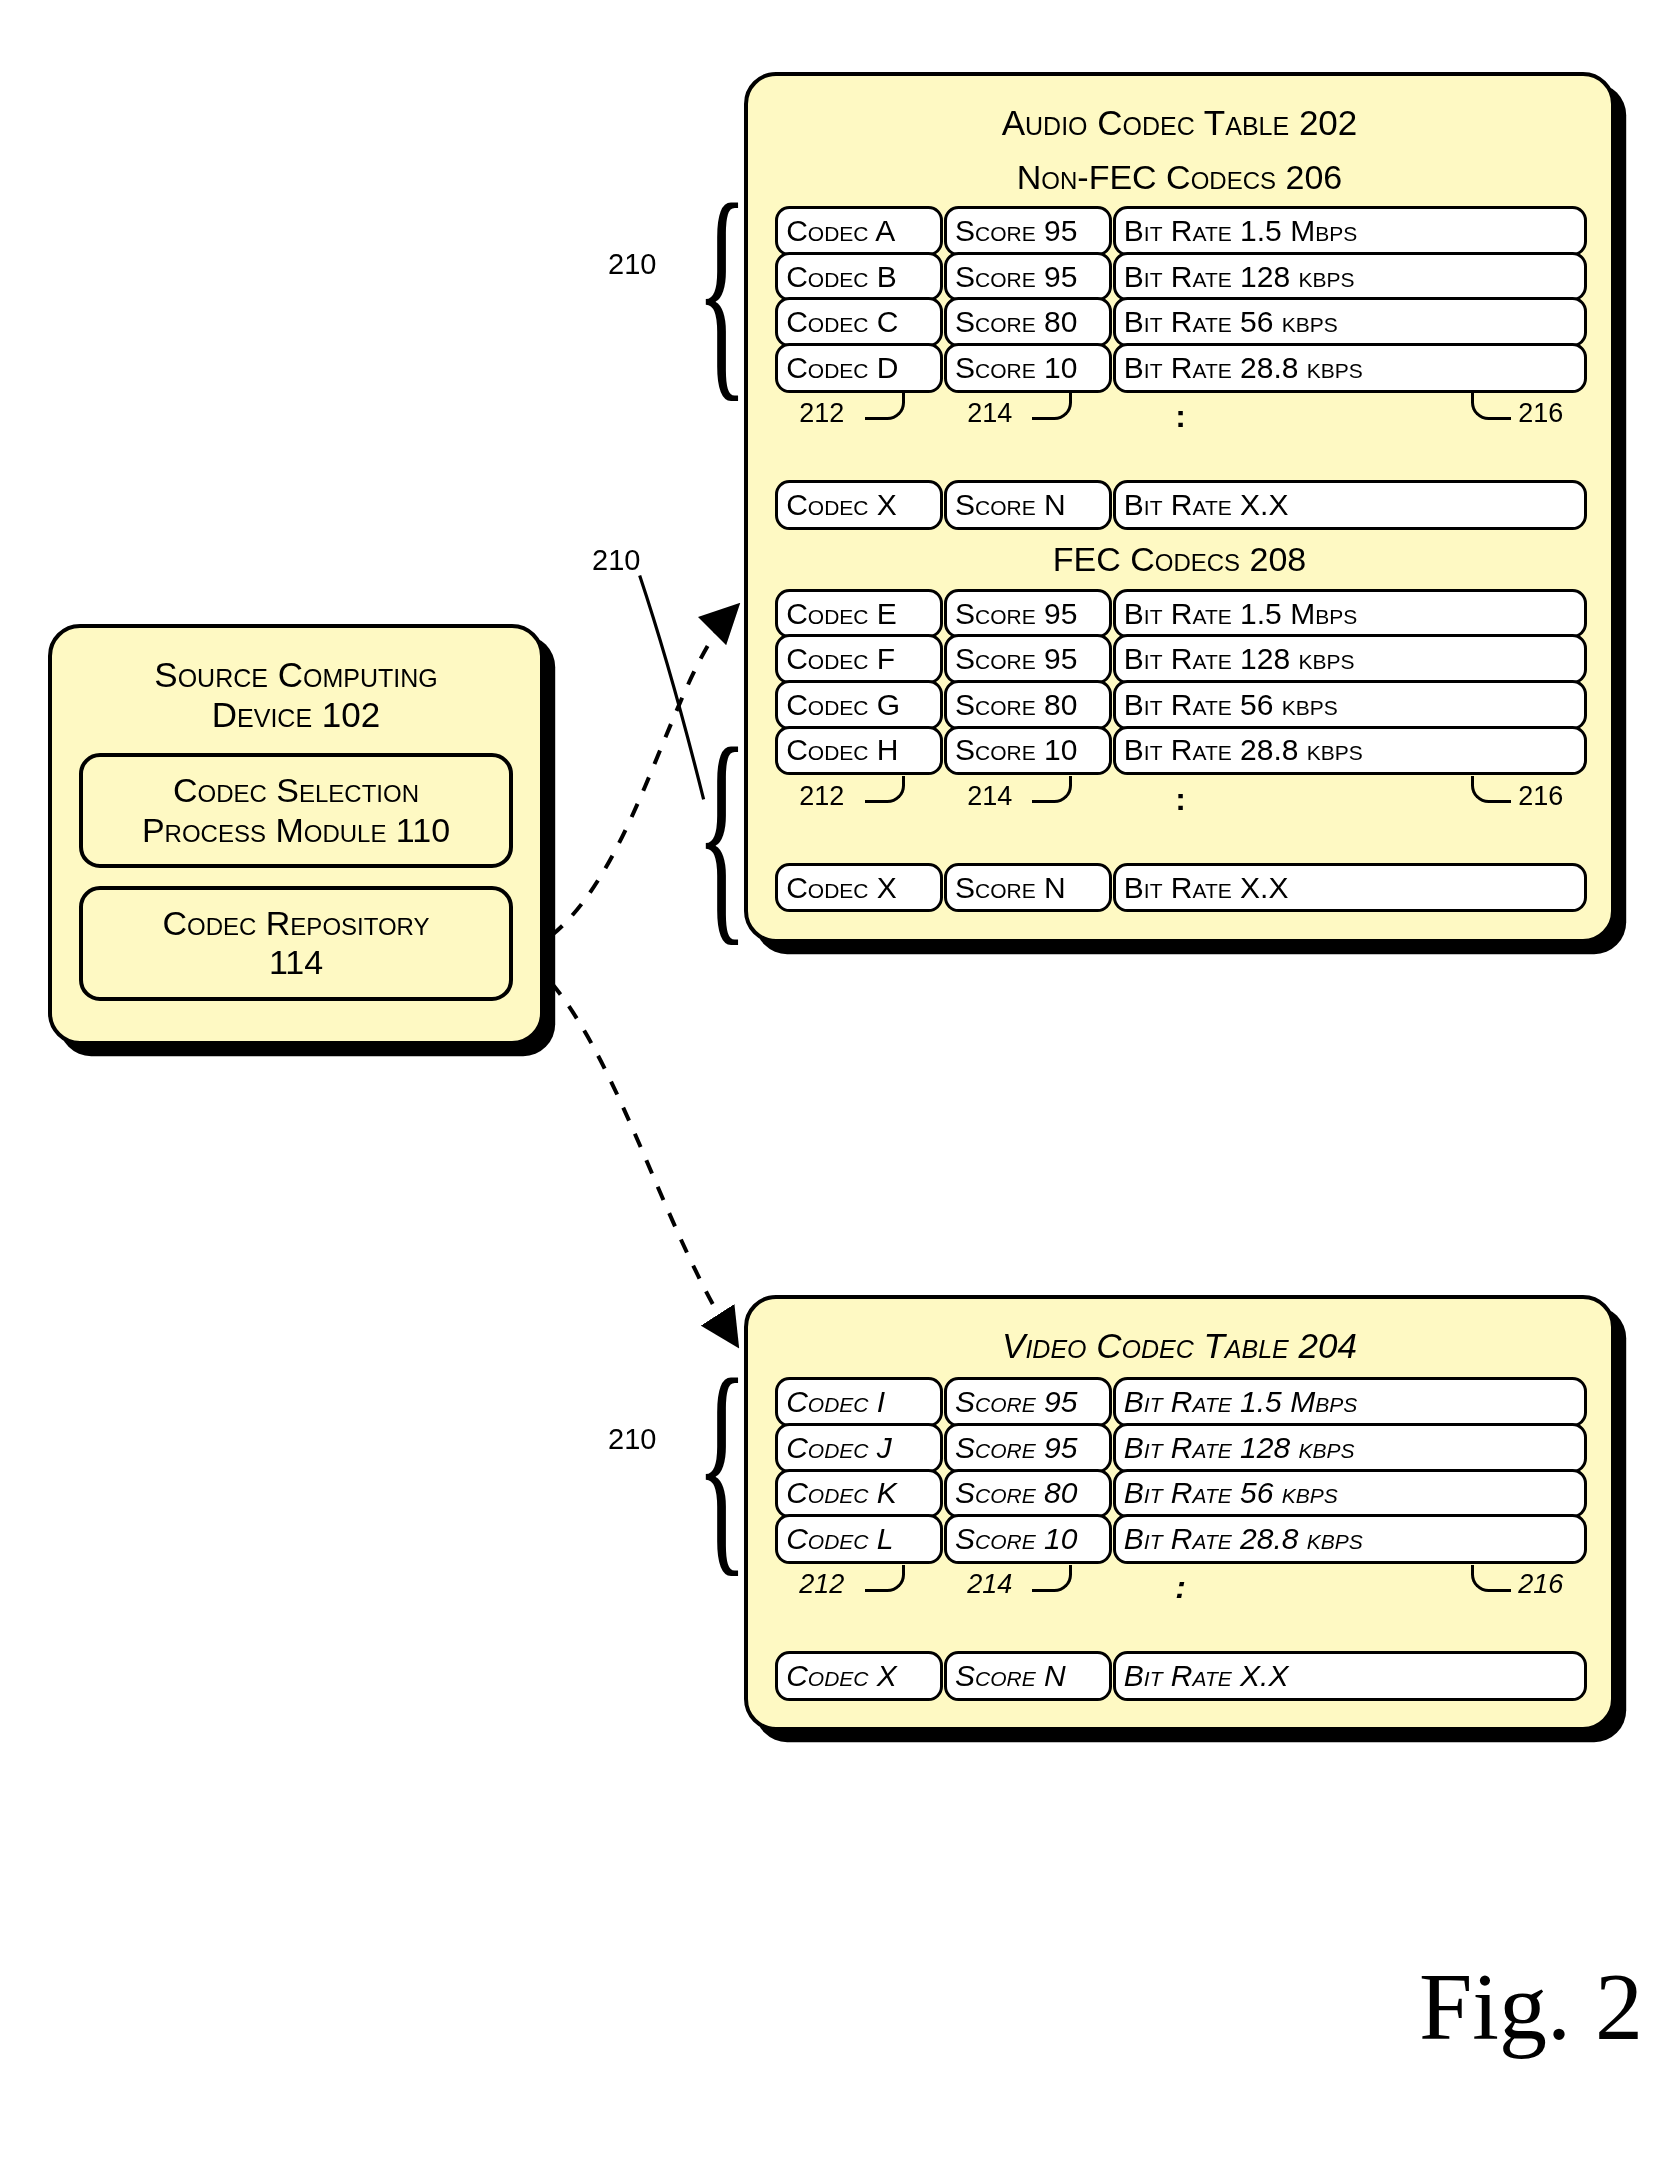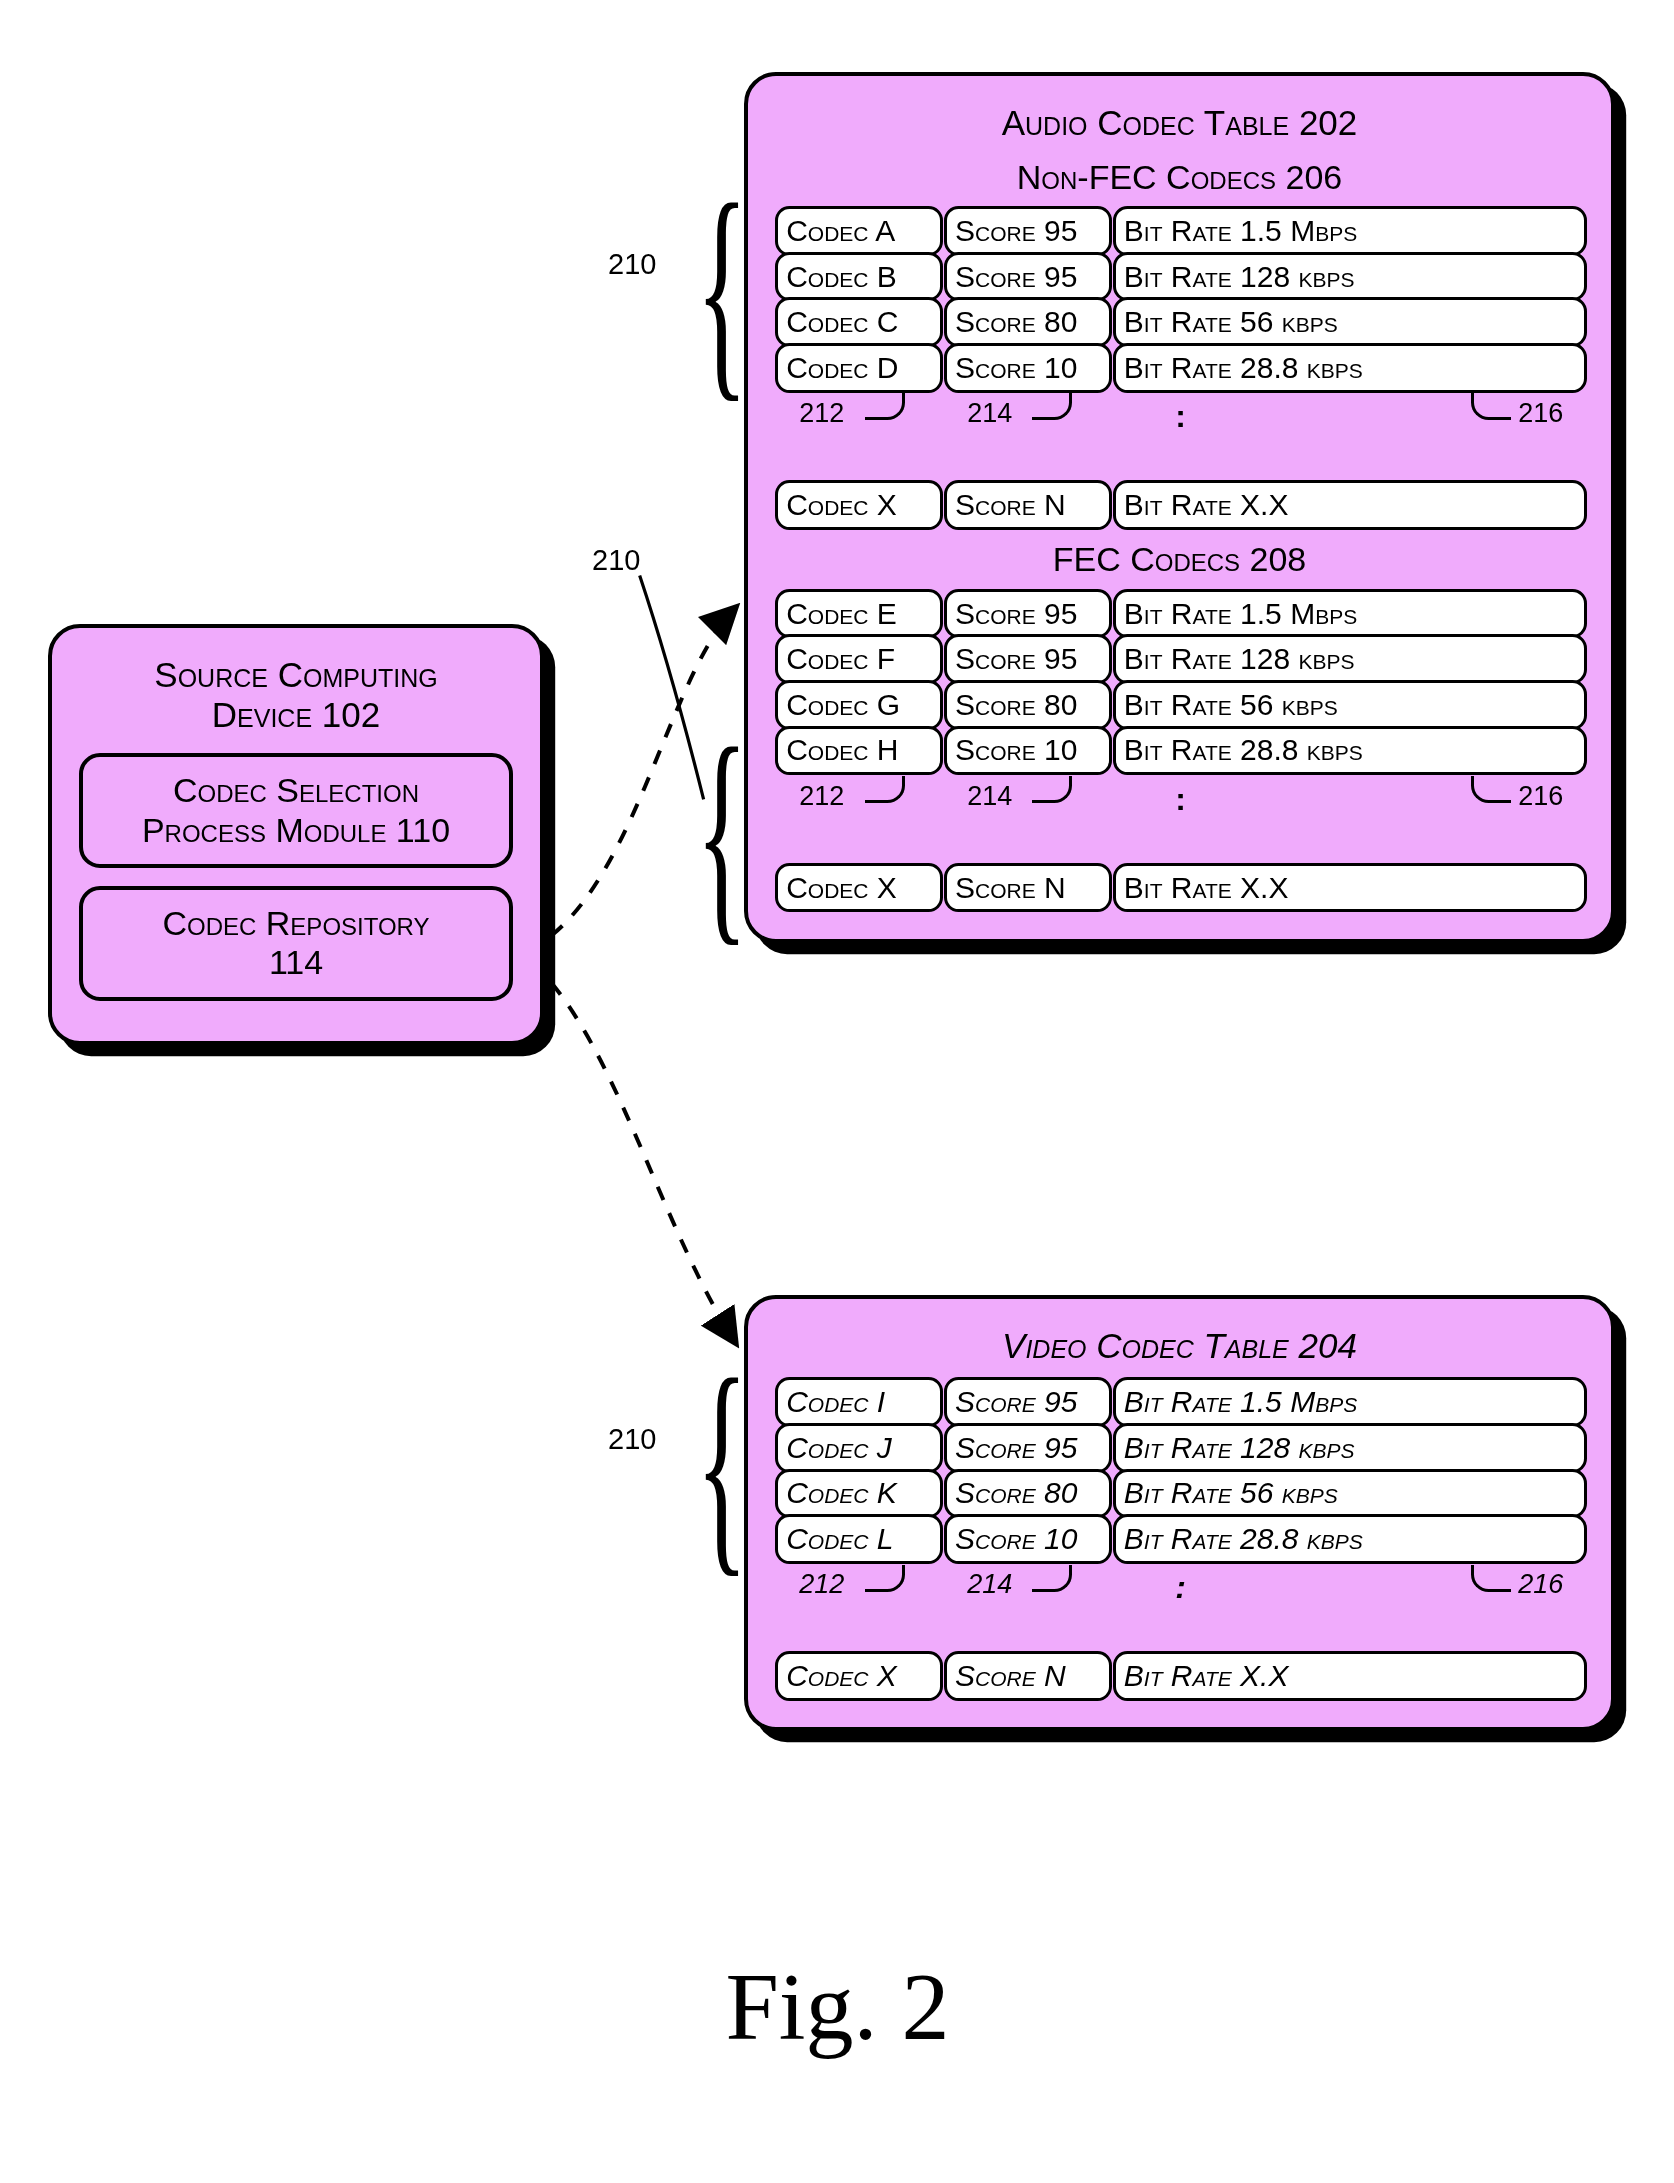--- a/index.html
+++ b/index.html
@@ -10,21 +10,21 @@
     background: #fff;
     color: #000;
   }
   .canvas {
     position: relative;
     width: 1611px;
     height: 2087px;
   }
   .panel {
     position: absolute;
-    background: #f0abfc;
+    background: #fef9c3;
     border: 4.8px solid #000;
     border-radius: 32px;
     box-shadow: 11.2px 11.2px 0 #000;
     padding: 19px 22.4px 22.4px 22.4px;
   }
   .panel-title {
     text-align: center;
     font-variant: small-caps;
     font-size: 35px;
     margin: 8px 0 11.2px 0;
@@ -106,21 +106,21 @@
     transform-origin: left center;
     font-family: "Times New Roman", Georgia, serif;
   }
   .lead-label {
     position: absolute;
     font-size: 29px;
   }
   .fig {
     position: absolute;
     left: 0; right: 0;
-    text-align: center;
+    text-align: right;
     font-family: "Times New Roman", Georgia, serif;
     font-size: 96px;
   }
 
   svg.connectors {
     position: absolute;
     left: 0; top: 0;
     pointer-events: none;
   }
 </style>

